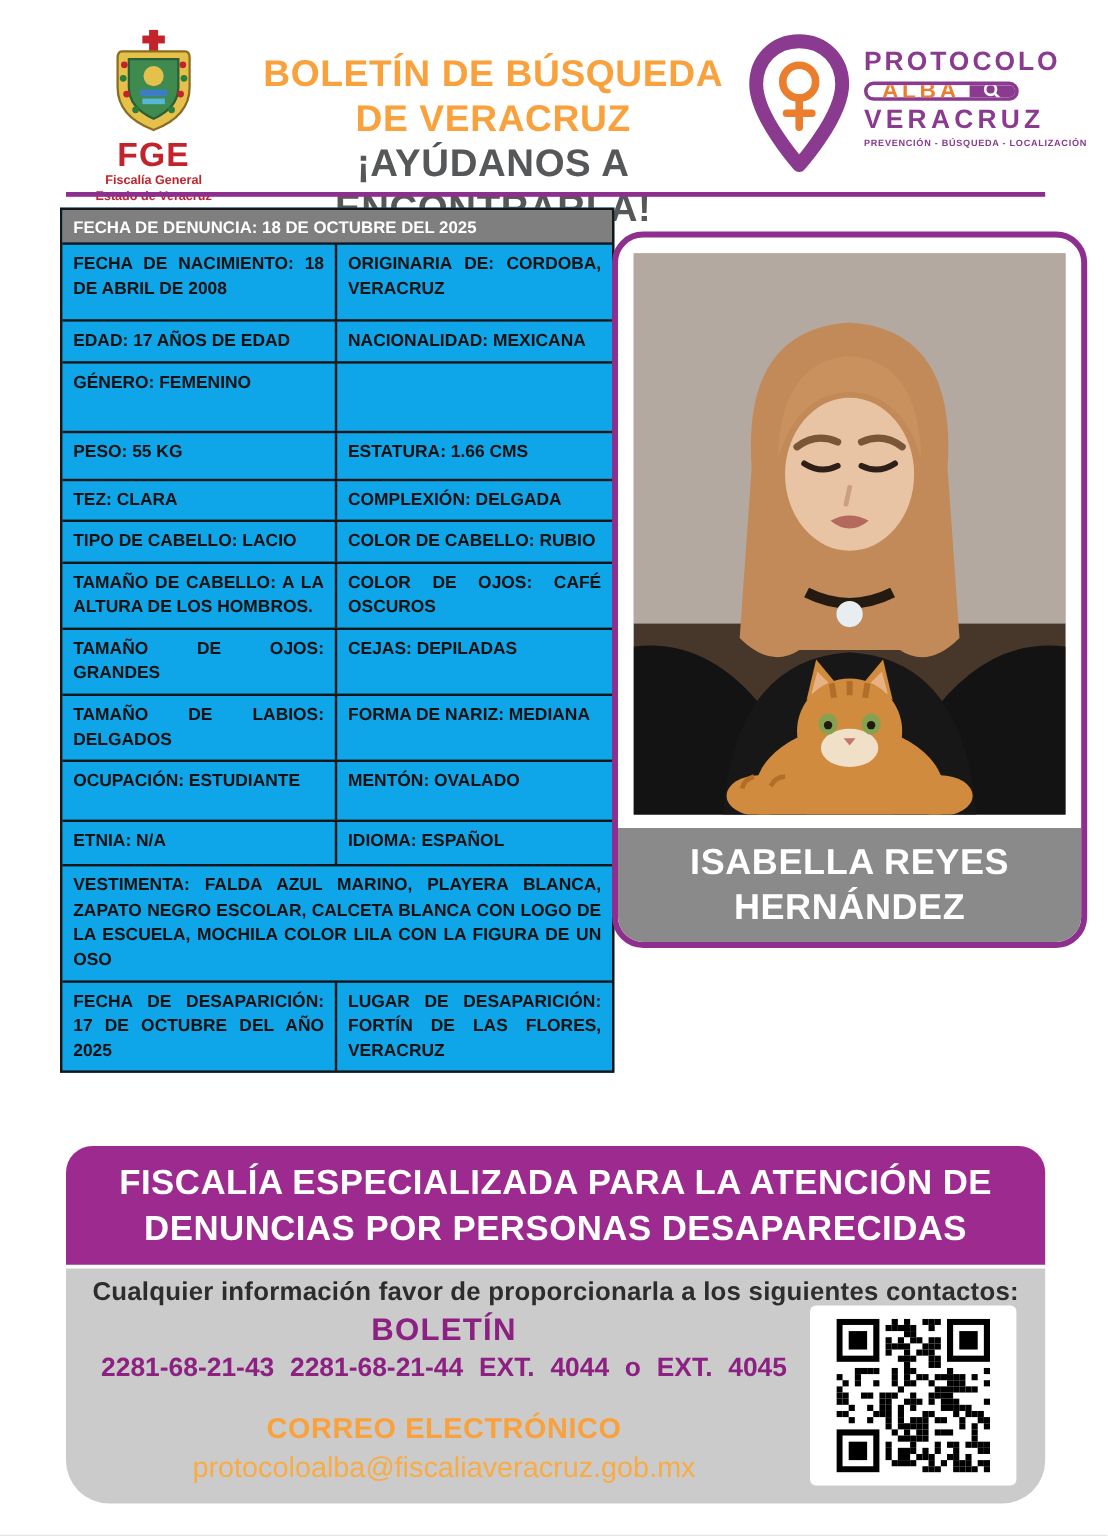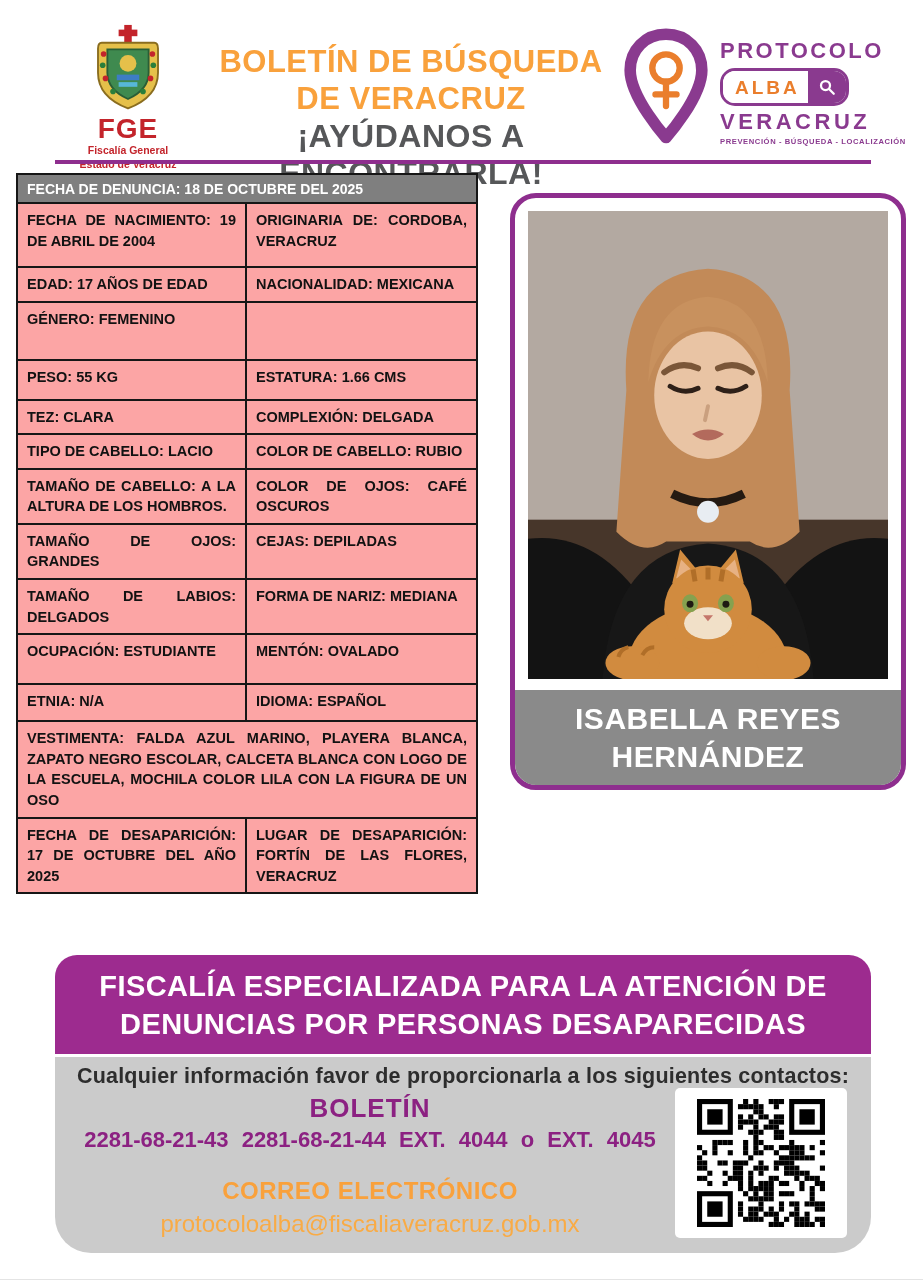--- a/index.html
+++ b/index.html
@@ -18,30 +18,30 @@
 
   .titles { position:absolute; left:185px; top:44px; width:452px; text-align:center;
     color:#f9a13c; font-weight:bold; font-size:31px; line-height:1.18; letter-spacing:0.5px; }
   .subtitle { position:absolute; left:168px; top:118px; width:486px; text-align:center;
     color:#565759; font-weight:bold; font-size:32px; letter-spacing:0.5px; }
 
   .alba { position:absolute; left:620px; top:28px; display:flex; align-items:flex-start; gap:8px; }
   .alba-col { margin-top:10px; }
   .alba-protocolo { color:#8a3a8f; font-weight:bold; font-size:22px; letter-spacing:2.5px; }
   .alba-pill-row { display:flex; align-items:center; margin:4px 0 3px; }
-  .alba-pill { display:flex; border:3px solid #8a3a8f; border-radius:15px; overflow:hidden; height:38px; }
+  .alba-pill { display:flex; border:3px solid #8a3a8f; border-radius:15px; overflow:hidden; height:16px; }
   .alba-word { color:#ea7e2c; font-weight:bold; font-size:19px; letter-spacing:3px; padding:1px 8px 0 12px; background:#fff; display:flex; align-items:center; }
   .alba-search { background:#8a3a8f; width:38px; display:flex; align-items:center; justify-content:center; }
   .alba-veracruz { color:#8a3a8f; font-weight:bold; font-size:22px; letter-spacing:3.5px; }
   .alba-tagline { color:#8a3a8f; font-weight:bold; font-size:7.6px; letter-spacing:0.6px; margin-top:2px; }
 
   .hr-line { position:absolute; left:55px; top:160px; width:816px; height:4px; background:#8e2e8e; }
 
   
-  .tbl { position:absolute; left:16px; top:173px; width:462px; border:2px solid #161616; background:#fca5a5; }
+  .tbl { position:absolute; left:50px; top:173px; width:462px; border:2px solid #161616; background:#0ea5e9; }
   .trow { display:flex; }
   .trow + .trow { border-top:2px solid #161616; }
   .thead { background:#7f7f7f; color:#fff; font-weight:bold; font-size:14px; padding:5px 9px; min-height:27px; align-items:center; }
   .tc { width:50%; padding:6px 9px; font-weight:bold; font-size:14.5px; line-height:1.42; color:#121212; text-align:justify; }
   .tc.l { border-right:2px solid #161616; }
   .full { padding:6px 9px; font-weight:bold; font-size:14.5px; line-height:1.42; color:#121212; text-align:justify; display:block; }
 
   
   .card { position:absolute; left:510px; top:193px; width:396px; height:597px;
     border:5px solid #8e2e8e; border-radius:26px; background:#fff; overflow:hidden;
@@ -126,21 +126,21 @@
       <div class="alba-tagline">PREVENCIÓN - BÚSQUEDA - LOCALIZACIÓN</div>
     </div>
   </div>
 
   <div class="hr-line"></div>
 
   <div class="tbl">
     <div class="trow thead">FECHA DE DENUNCIA: 18 DE OCTUBRE DEL 2025</div>
 
     <div class="trow" style="min-height:64px">
-      <div class="tc l">FECHA DE NACIMIENTO: 19 DE ABRIL DE 2004</div>
+      <div class="tc l">FECHA DE NACIMIENTO: 18 DE ABRIL DE 2008</div>
       <div class="tc">ORIGINARIA DE: CORDOBA, VERACRUZ</div>
     </div>
     <div class="trow" style="min-height:34px">
       <div class="tc l">EDAD: 17 AÑOS DE EDAD</div>
       <div class="tc">NACIONALIDAD: MEXICANA</div>
     </div>
     <div class="trow" style="min-height:58px">
       <div class="tc l">GÉNERO: FEMENINO</div>
     </div>
     <div class="trow" style="min-height:40px">

